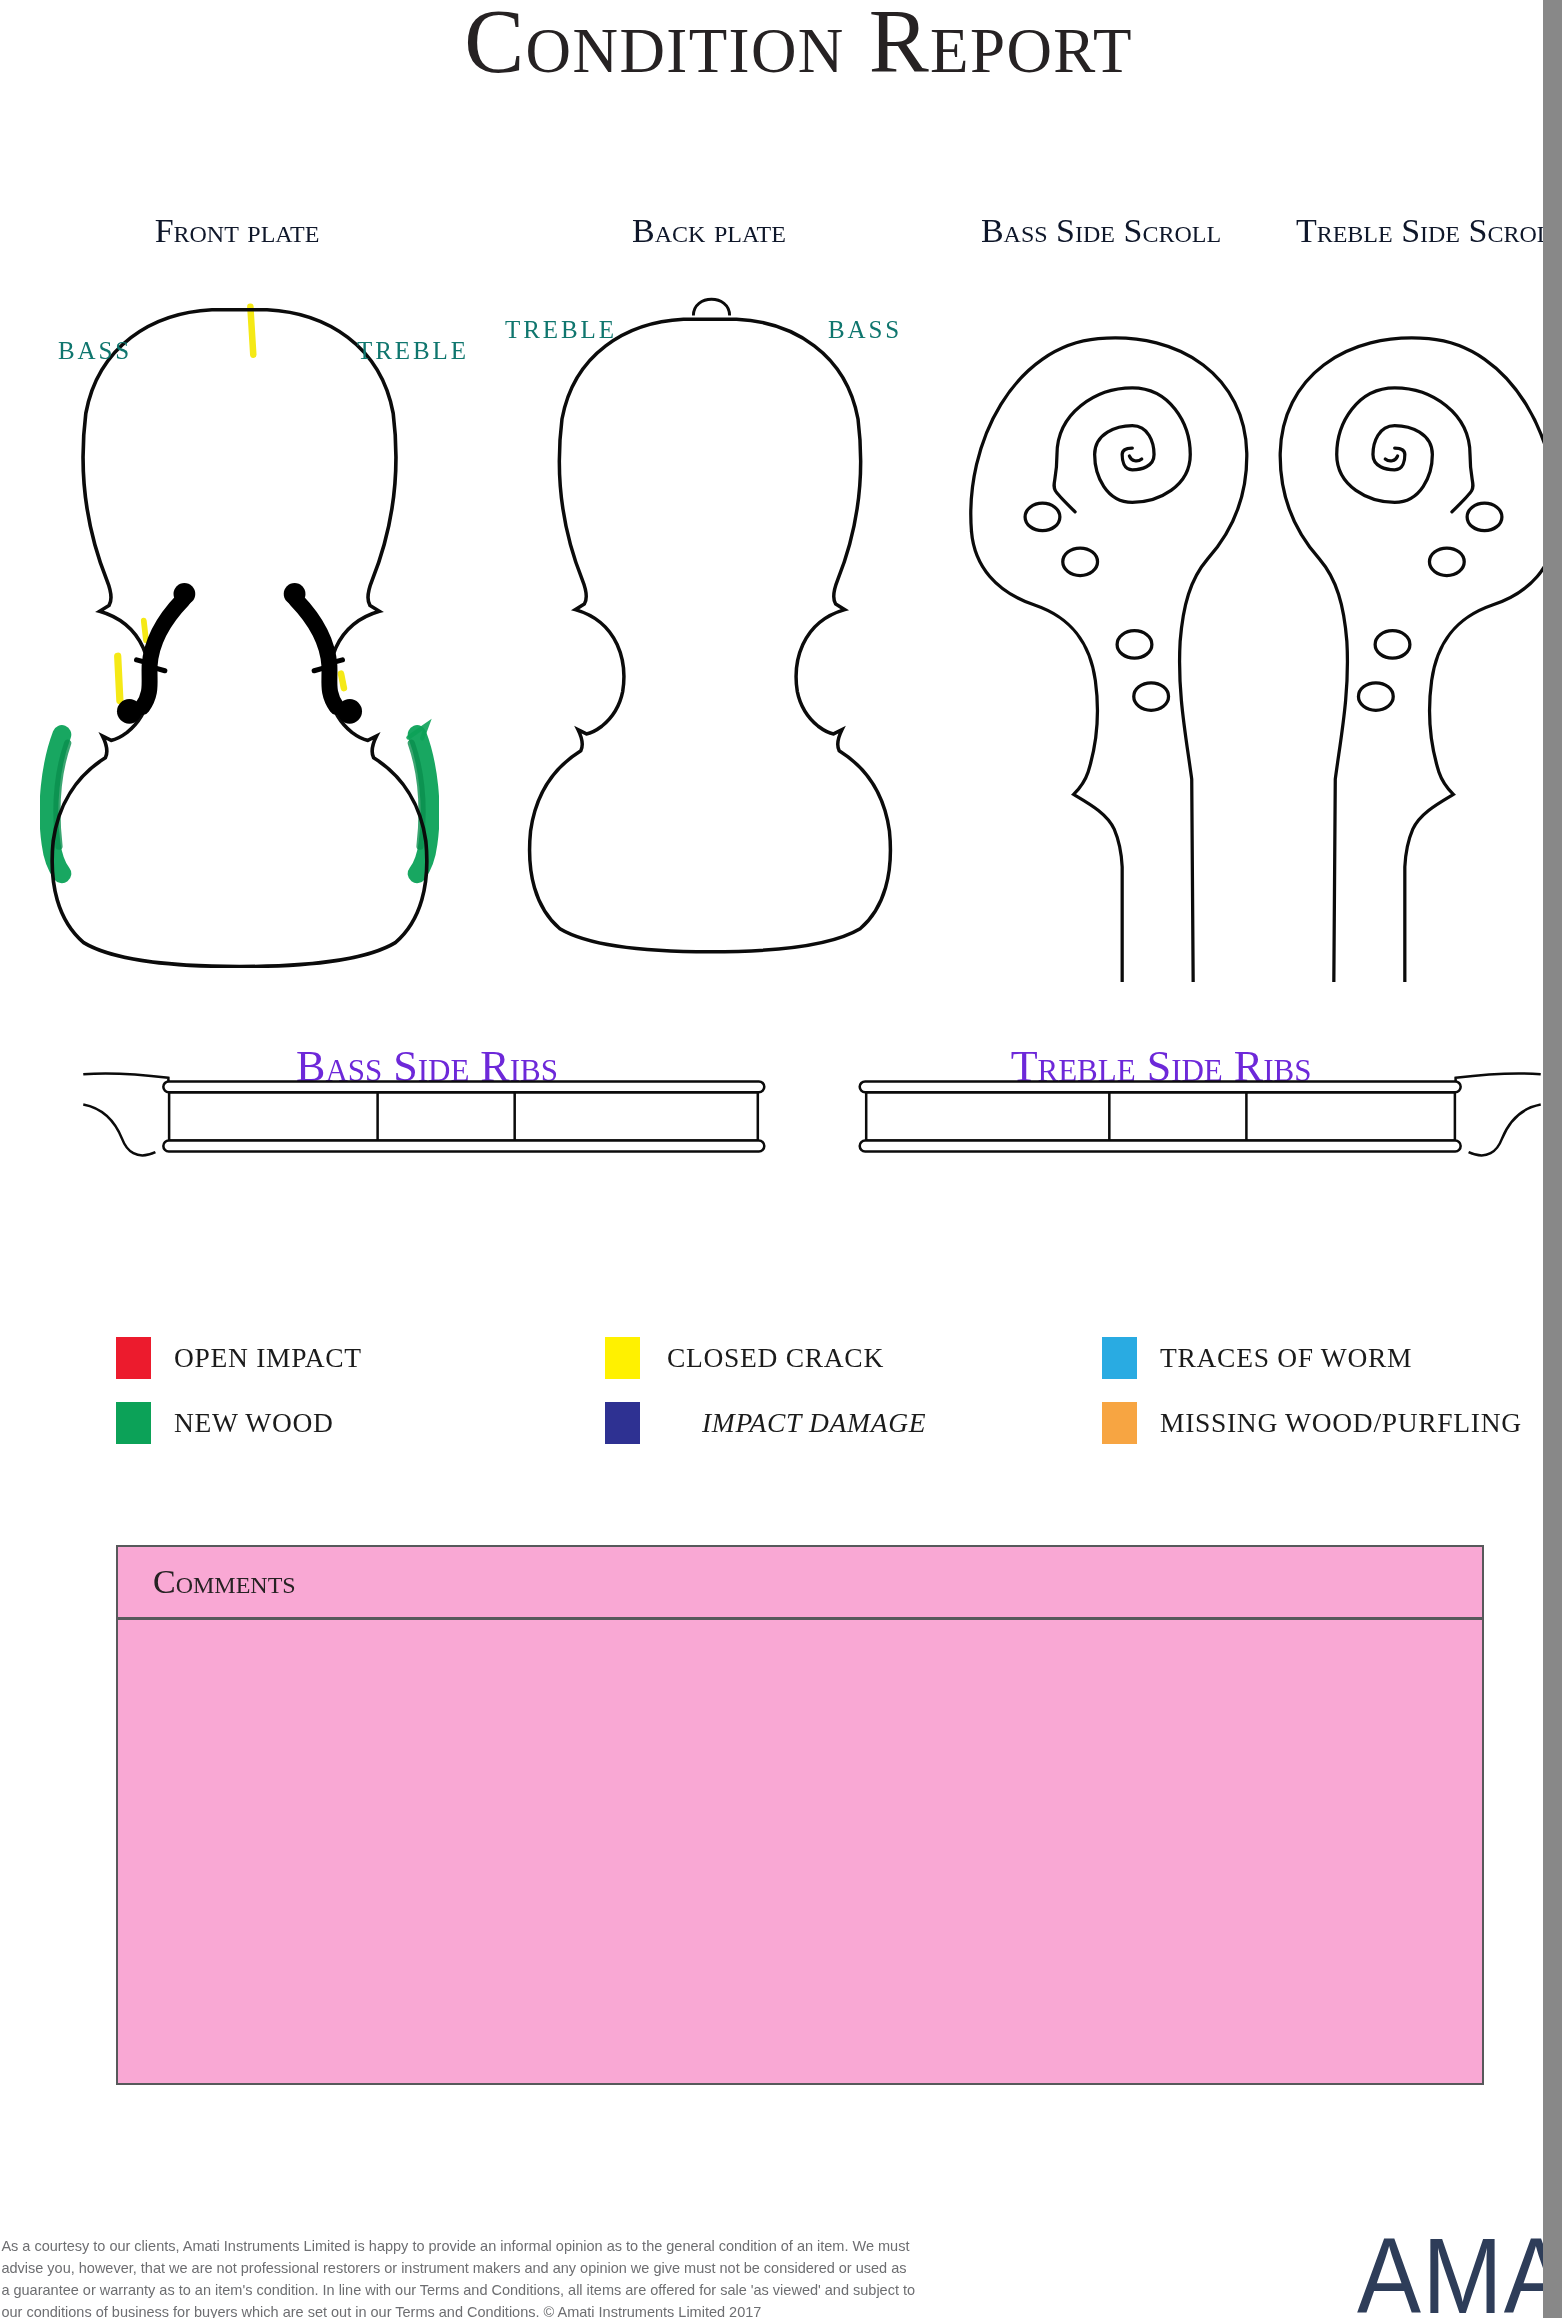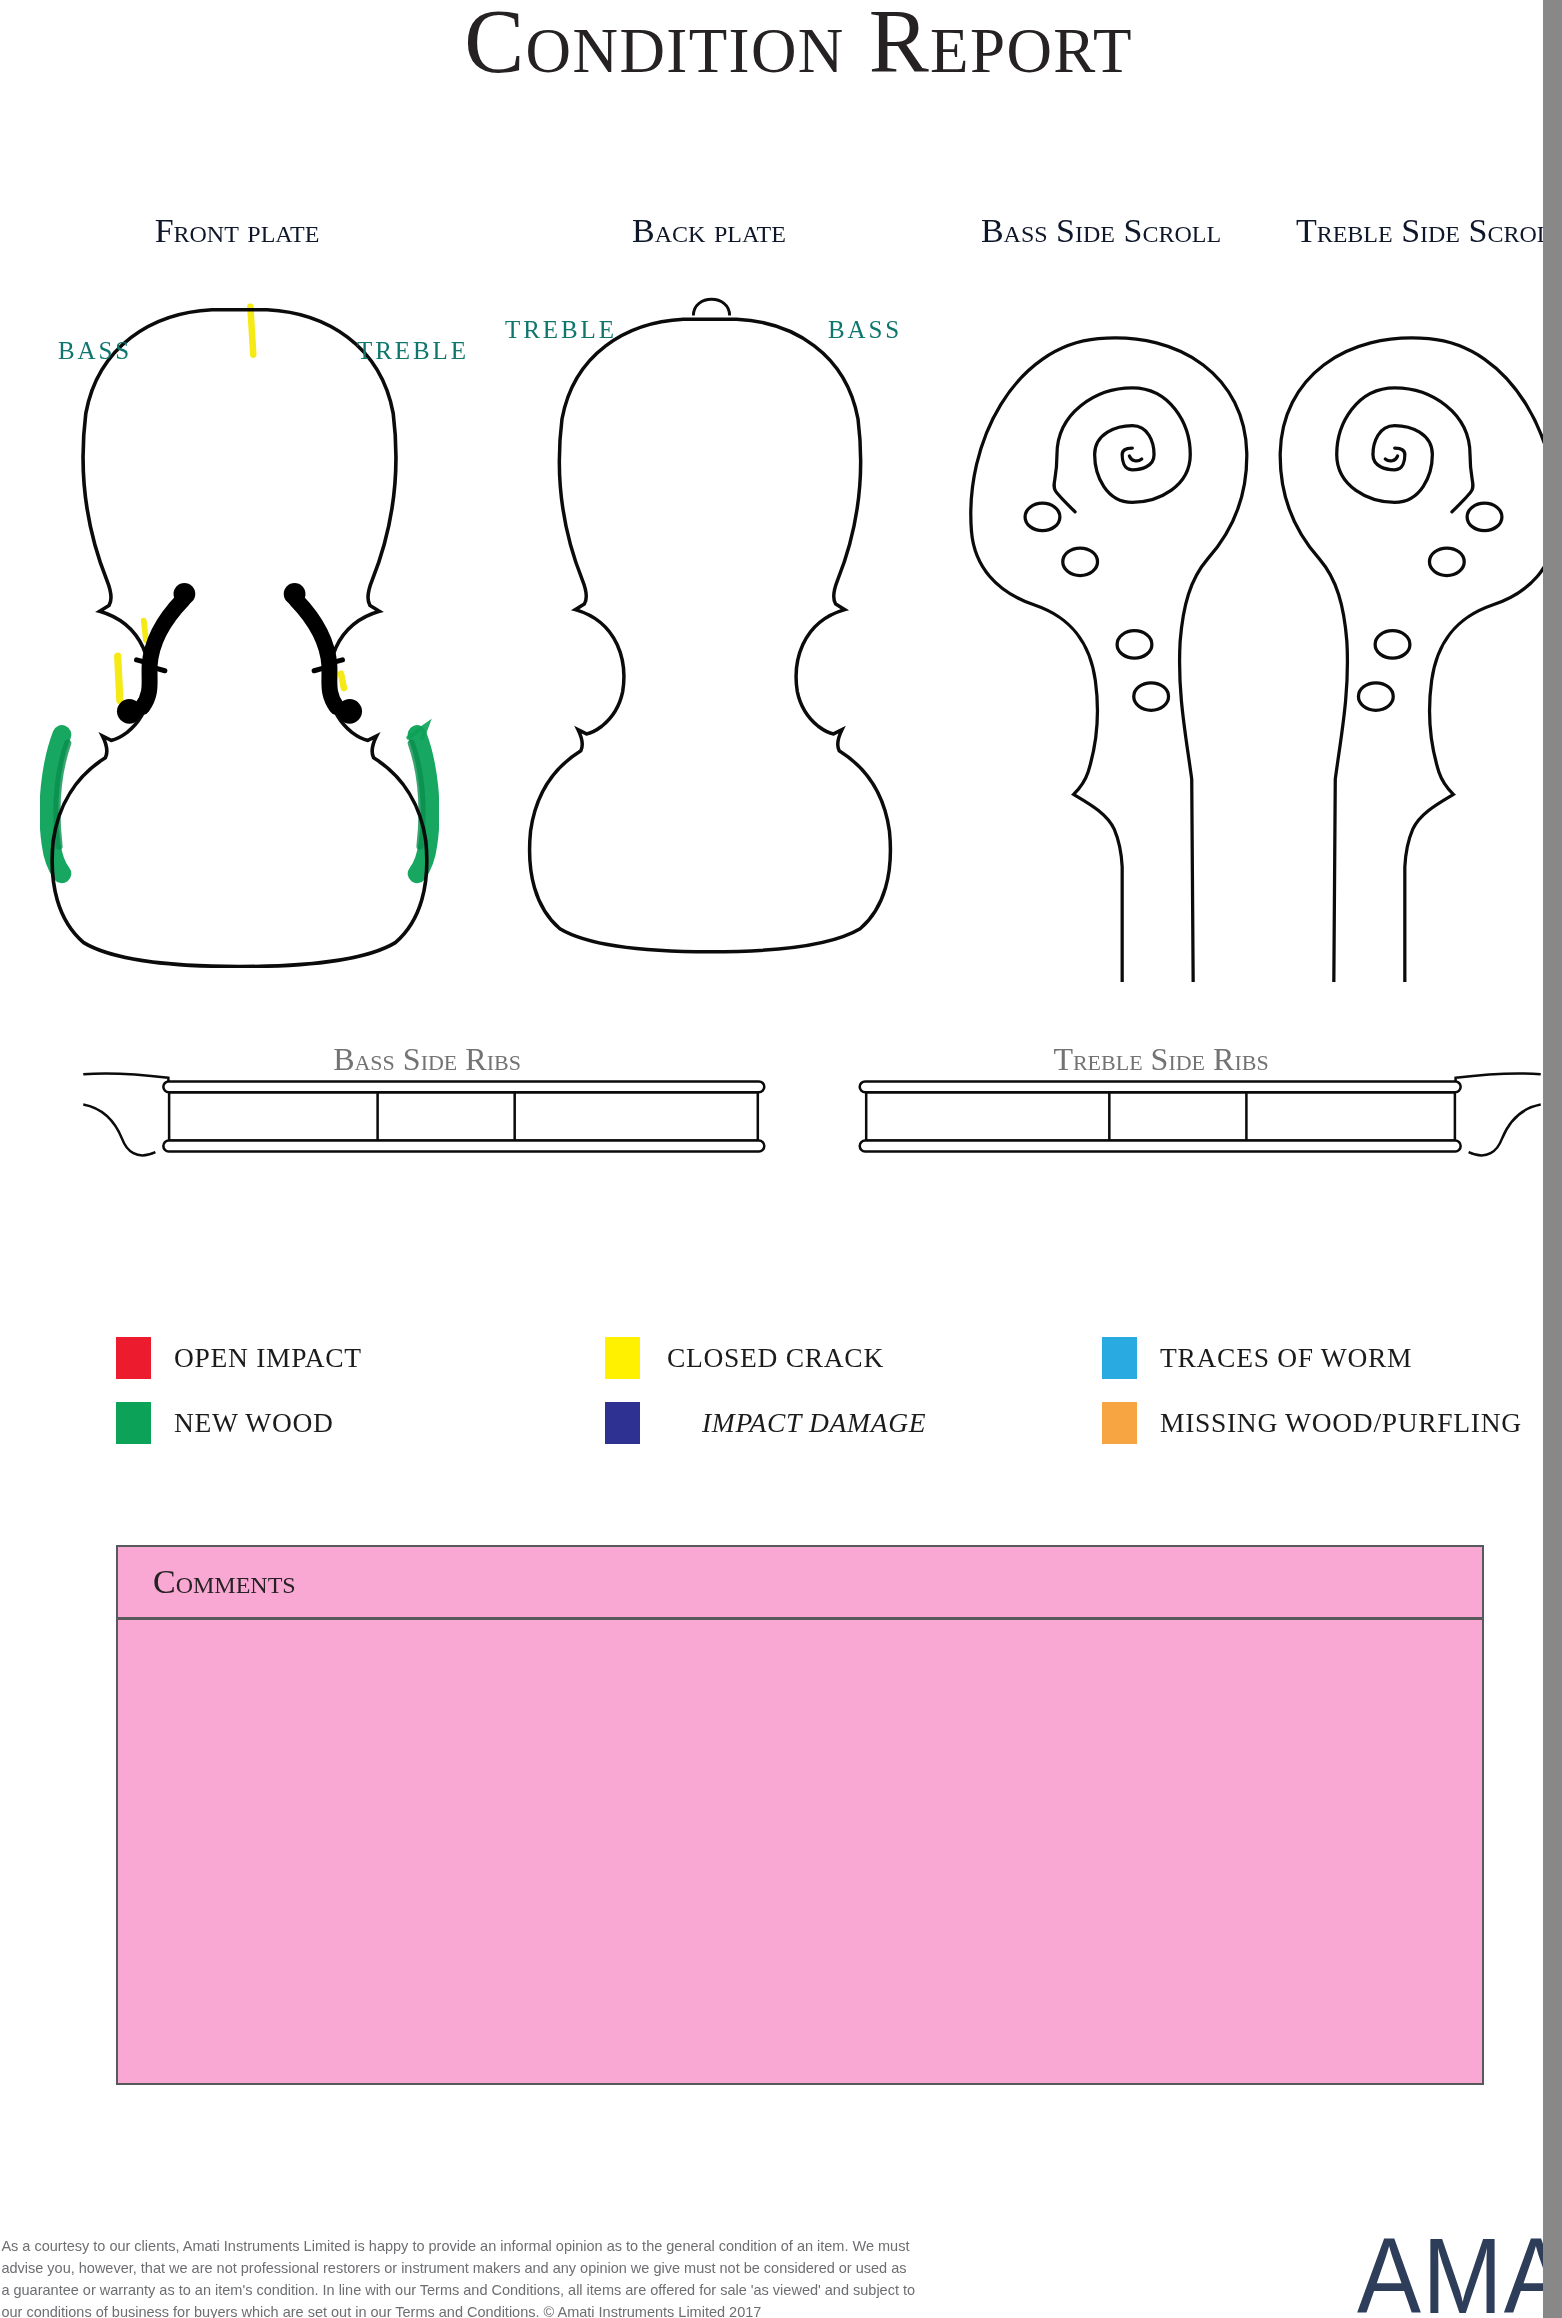--- a/index.html
+++ b/index.html
@@ -11,21 +11,21 @@
   .sc{font-variant:small-caps;}
   .page-title{
     top:-10px;left:54px;right:0;text-align:center;
     font-size:90px;letter-spacing:1.4px;color:#262223;white-space:nowrap;
   }
   .sec-head{
     top:212px;font-size:34px;color:#0f172a;white-space:nowrap;
     transform:translateX(-50%);
   }
   .ribs-head{
-    top:1041px;font-size:32px;color:#737373;white-space:nowrap;
+    top:1041px;font-size:44px;color:#6d28d9;white-space:nowrap;
     transform:translateX(-50%);
   }
   .plate-label{
     font-size:25px;letter-spacing:2.9px;color:#0f766e;white-space:nowrap;
     font-family:"Liberation Serif",serif;
   }
   .diagram svg{display:block;}
   .legend-swatch{width:35px;height:42px;}
   .legend-label{
     font-family:"Liberation Serif",serif;font-size:27.5px;letter-spacing:0.7px;

